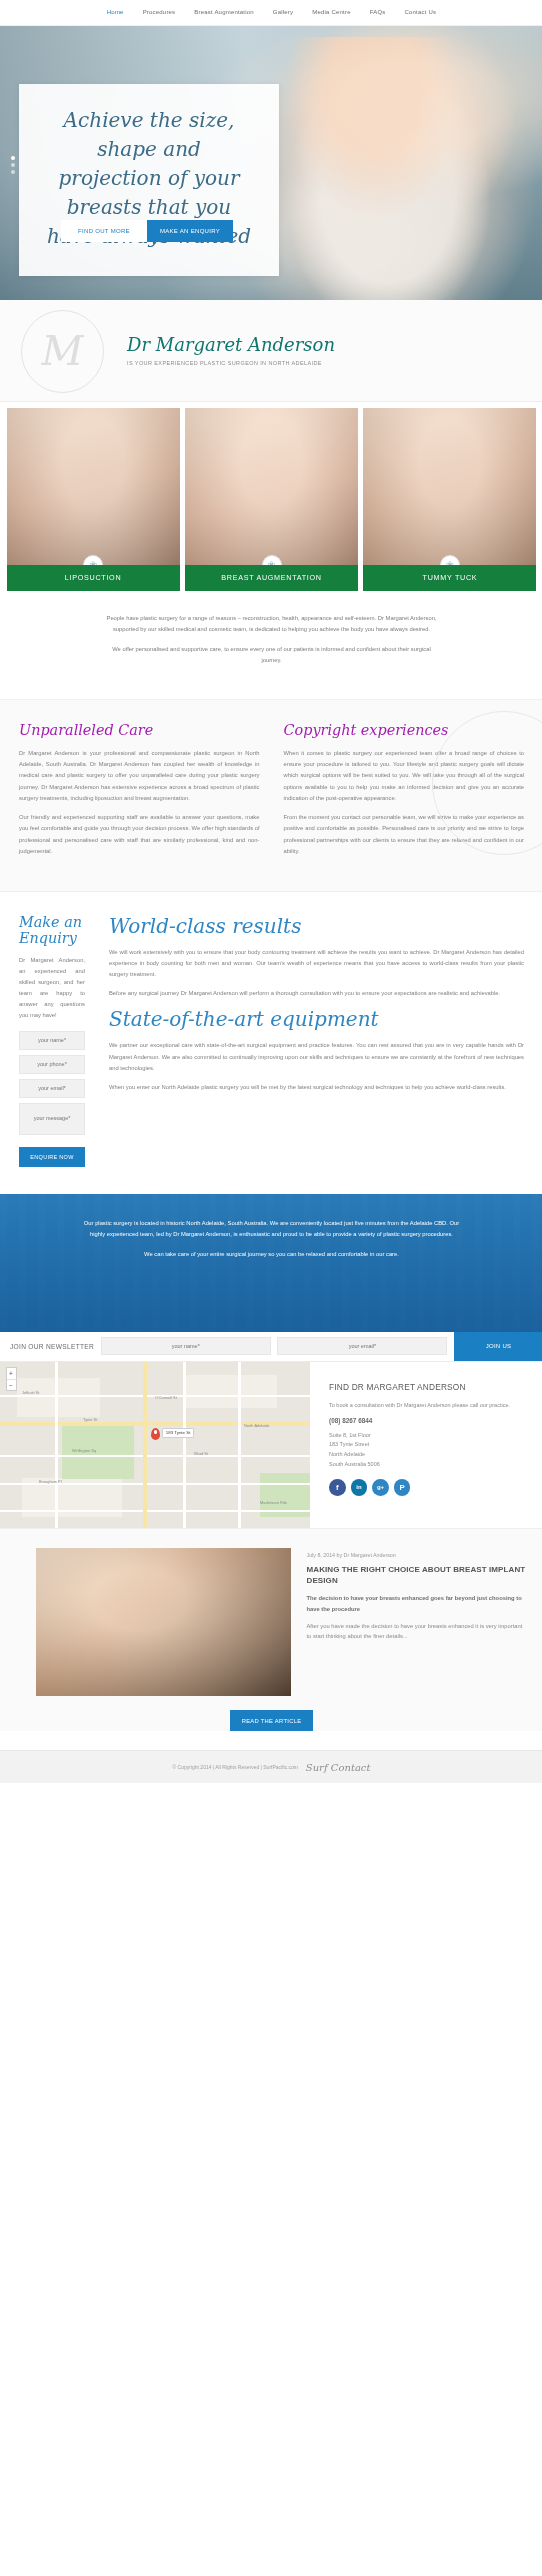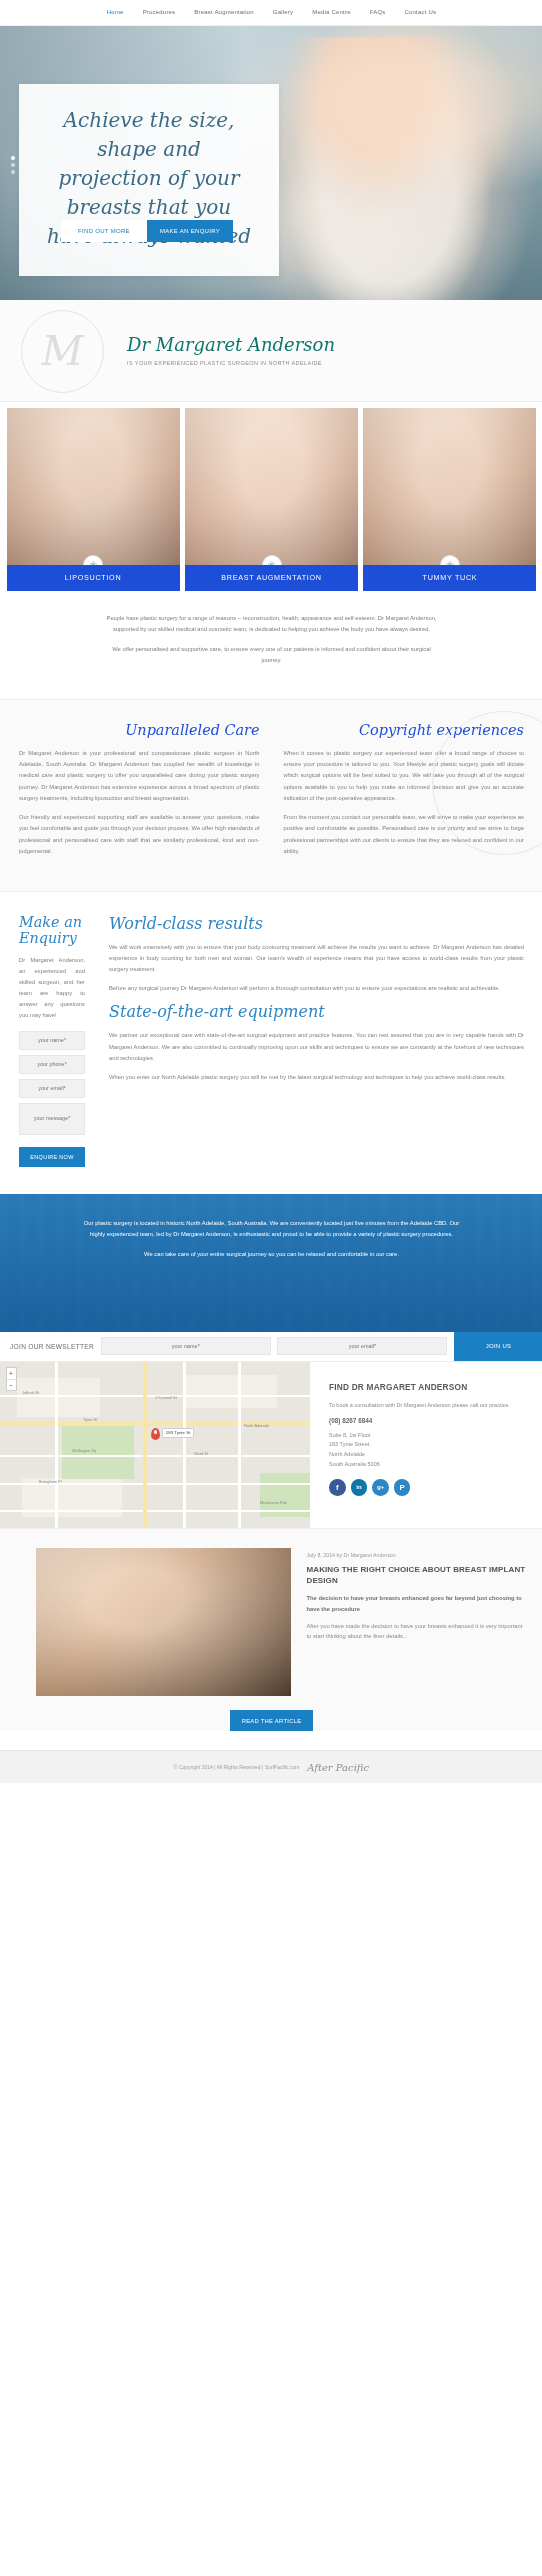--- a/index.html
+++ b/index.html
@@ -120,21 +120,21 @@
   .card-img { position: absolute; inset: 0; }
   .c1 { background: linear-gradient(165deg,#e9cdb8 0%, #d3a98e 45%, #8f6f5c 100%); }
   .c2 { background: linear-gradient(165deg,#f0d6c2 0%, #dcb096 48%, #9c7963 100%); }
   .c3 { background: linear-gradient(165deg,#eccfba 0%, #d6ab8f 45%, #a07e66 100%); }
   .card-img:after{
     content:""; position:absolute; inset:0;
     background: radial-gradient(ellipse at 50% 30%, rgba(255,245,235,.5) 0 25%, rgba(0,0,0,.12) 100%);
   }
   .card-bar {
     position: absolute; left: 0; right: 0; bottom: 0; height: 26.6px;
-    background: #1d4ed8; color: #fff;
+    background: #15803d; color: #fff;
     display: flex; align-items: center; justify-content: center;
     font-size: 7.2px; letter-spacing: 0.7px;
   }
   .card-badge {
     position: absolute; left: 50%; transform: translateX(-50%);
     bottom: 16.6px; width: 20px; height: 20px; border-radius: 50%;
     background: #fff; border: 0.6px solid #e0e0e0;
     display: flex; align-items: center; justify-content: center;
     color: #9fb8c9; font-size: 9.4px;
   }
@@ -145,36 +145,36 @@
 
   
   .section-pale { background: #fafafa; border-top: 0.6px solid #efefef; border-bottom: 0.6px solid #efefef; position: relative; overflow: hidden; }
   .ghost-circle {
     position: absolute; right: -33px; top: 11px;
     width: 144px; height: 144px; border-radius: 50%;
     border: 0.6px solid #e8e8e8;
   }
   .twocol { display: flex; gap: 24px; padding: 22px 19px 25.5px; }
   .col { flex: 1; }
-  .col h3 { font-size: 14.4px; color: #1d4ed8; font-weight: normal; margin-bottom: 10px; text-align: right; }
+  .col h3 { font-size: 14.4px; color: #a21caf; font-weight: normal; margin-bottom: 10px; }
   .col p { font-size: 5.8px; line-height: 1.95; color: #808080; text-align: justify; margin-bottom: 7.8px; }
 
   
   .enq-wrap { display: flex; gap: 24px; padding: 22px 19px 26.6px; }
   .enq { flex: 1; }
   .enq h3 { font-size: 14.4px; color: #2e86c4; font-weight: normal; margin-bottom: 8.9px; }
   .enq .lead { font-size: 5.8px; line-height: 1.9; color: #808080; text-align: justify; margin-bottom: 10px; }
   .field {
     width: 100%; height: 19px; background: #f1f1f1; border: 0.6px solid #e6e6e6;
     margin-bottom: 5px; font-size: 5.5px; color: #9b9b9b;
     text-align: center; font-family: inherit;
   }
   textarea.field { height: 32px; padding-top: 11px; resize: none; }
   .btn-enquire { width: 66px; height: 20px; background: #1b7fc4; color: #fff; font-size: 5.5px; margin: 5.5px auto 0; display: block; }
-  .res h3 { font-size: 16px; color: #2e86c4; font-weight: normal; margin-bottom: 8.9px; }
+  .res h3 { font-size: 20px; color: #2e86c4; font-weight: normal; margin-bottom: 8.9px; }
   .res p { font-size: 5.8px; line-height: 1.95; color: #808080; text-align: justify; margin-bottom: 7.8px; }
 
   
   .conv {
     position: relative; height: 138px; overflow: hidden;
     background: linear-gradient(180deg,#2d86c6 0%, #1f6fae 100%);
     color: #fff; text-align: center;
   }
   .conv:before{
     content:""; position:absolute; inset:0;
@@ -221,21 +221,21 @@
     border-radius: 1.1px;
   }
   .map .mlbl { position: absolute; font-size: 3.9px; color: #8b8b8b; }
   .map .zoom {
     position: absolute; left: 5.5px; top: 5.5px; width: 11px; background: #fff;
     border: 0.6px solid #cdcdcd; font-size: 6.6px; color: #555; text-align: center;
   }
   .map .zoom div { height: 11px; line-height: 11px; }
   .map .zoom div + div { border-top: 0.6px solid #e2e2e2; }
   .mapinfo { flex: 1; padding: 20px 16.6px 0 19px; }
-  .mapinfo h4 { font-size: 8.3px; color: #595959; letter-spacing: 0.2px; margin-bottom: 8.9px; font-weight: bold; }
+  .mapinfo h4 { font-size: 8.3px; color: #595959; letter-spacing: 0.2px; margin-bottom: 8.9px; font-weight: normal; }
   .mapinfo p { font-size: 5.5px; line-height: 1.8; color: #8a8a8a; margin-bottom: 6.6px; }
   .mapinfo .phone { font-size: 6.4px; color: #6a6a6a; font-weight: bold; margin-bottom: 6.6px; }
   .socials { display: flex; gap: 5px; margin-top: 8.9px; }
   .soc { width: 16.6px; height: 16.6px; border-radius: 50%; color: #fff; font-size: 7.8px; display: flex; align-items: center; justify-content: center; font-weight: bold; }
 
   
   .latest { background: #fafafa; border-top: 0.6px solid #eee; padding: 19px 0 0; }
   .latest h3 { text-align: center; font-size: 15px; color: #2e86c4; font-weight: normal; margin-bottom: 14.4px; }
   .post { display: flex; margin-left: 36px; }
   .post-img {
@@ -432,15 +432,15 @@
       <div class="post-title">MAKING THE RIGHT CHOICE ABOUT BREAST IMPLANT DESIGN</div>
       <div class="post-lead">The decision to have your breasts enhanced goes far beyond just choosing to have the procedure</div>
       <div class="post-text">After you have made the decision to have your breasts enhanced it is very important to start thinking about the finer details...</div>
     </div>
   </div>
   <button class="btn btn-read">READ THE ARTICLE</button>
 </div>
 
 <div class="footer">
   <span>© Copyright 2014 | All Rights Reserved | SurfPacific.com</span>
-  <span class="brand script">After Pacific</span>
+  <span class="brand script">Surf Contact</span>
 </div>
 
 
 </body></html>

